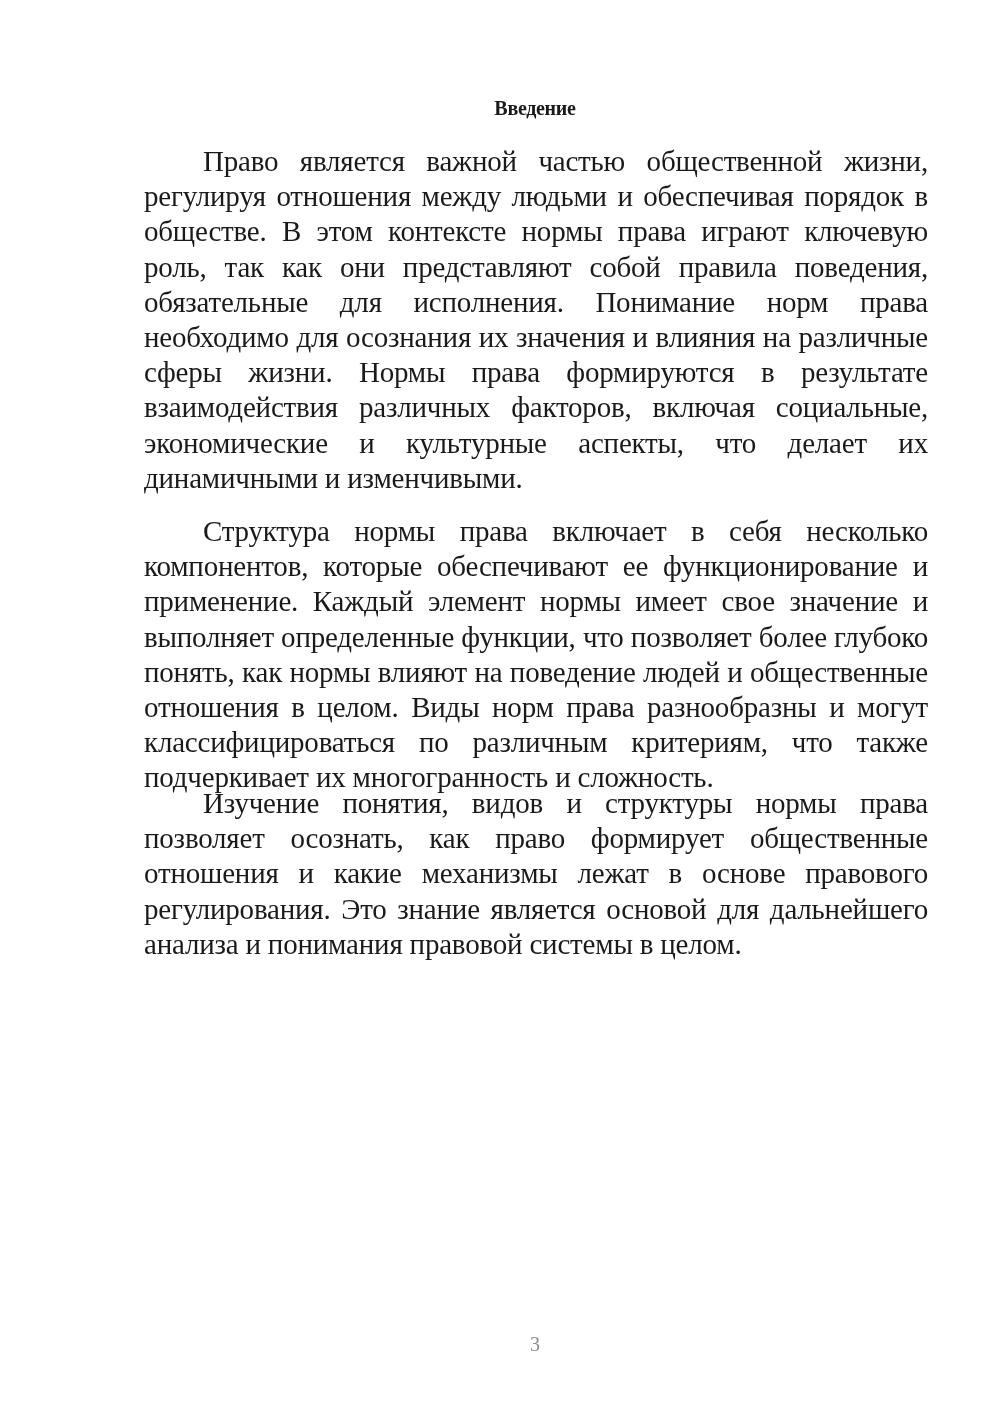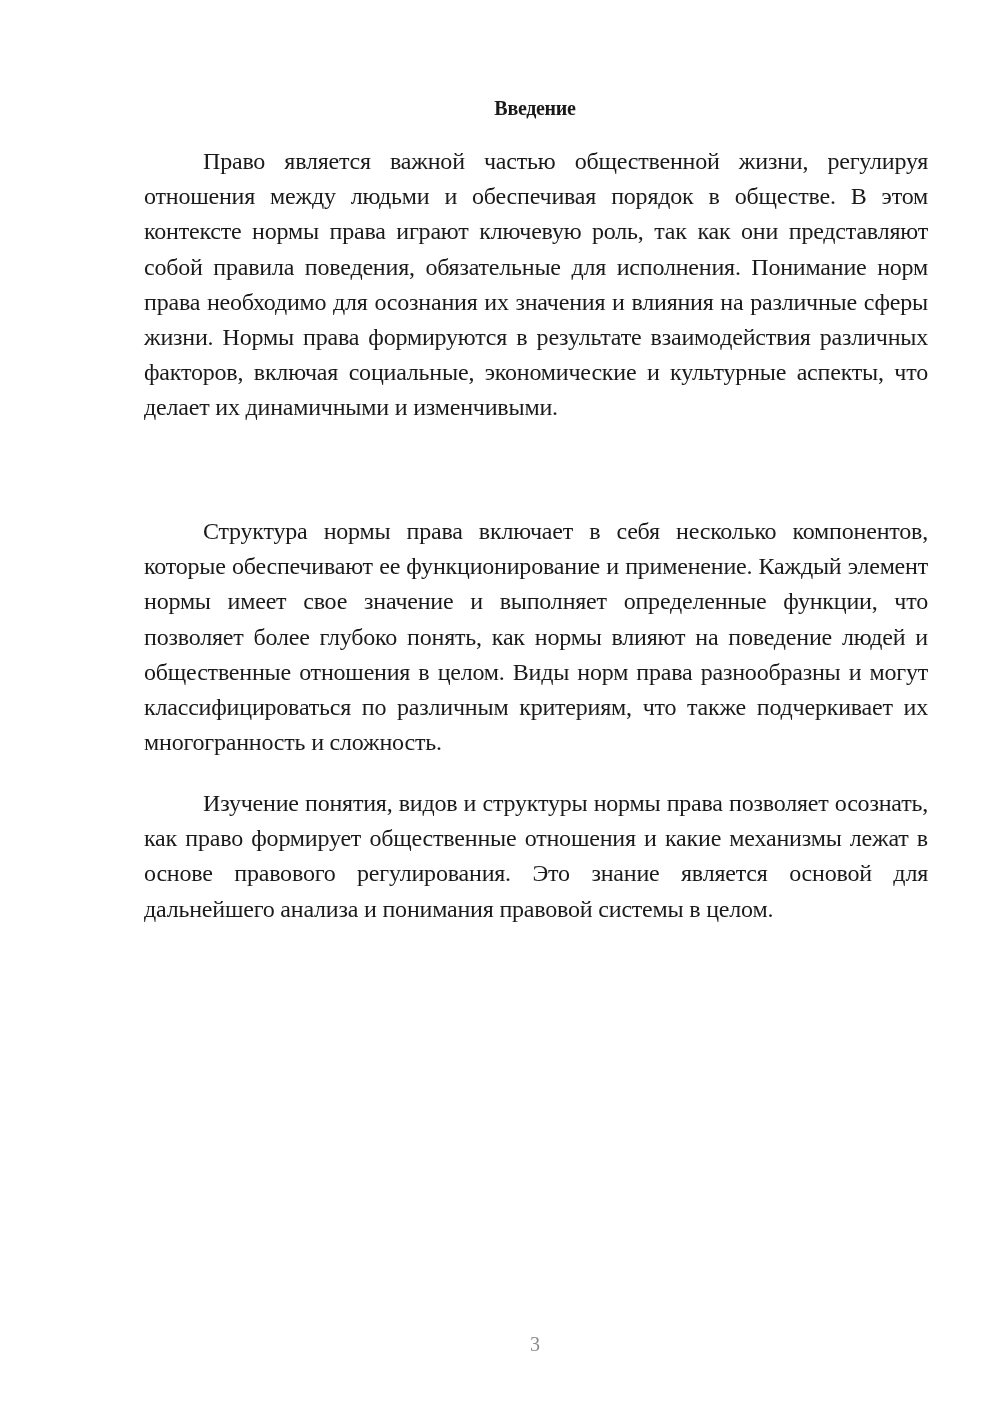--- a/index.html
+++ b/index.html
@@ -11,21 +11,21 @@
     .heading {
       position: absolute; left: 0; width: 1070px; top: 97px;
       text-align: center;
       font-family: "Liberation Serif", serif;
       font-weight: bold; font-size: 20px; color: #1a1a1a;
       letter-spacing: -0.3px;
     }
     .body-text {
       position: absolute; left: 144px; width: 784px;
       font-family: "Liberation Serif", serif;
-      font-size: 24px; line-height: 35.2px; color: #1a1a1a;
+      font-size: 29px; line-height: 35.2px; color: #1a1a1a;
       text-align: justify; text-indent: 59px;
       letter-spacing: -0.2px;
     }
     #p1 { top: 144px; }
     #p2 { top: 514px; font-family: Liberation Serif, serif; }
     #p3 { top: 786px; }
     .page-number {
       position: absolute; left: 0; width: 1070px; top: 1333px;
       text-align: center;
       font-family: "Liberation Serif", serif;

